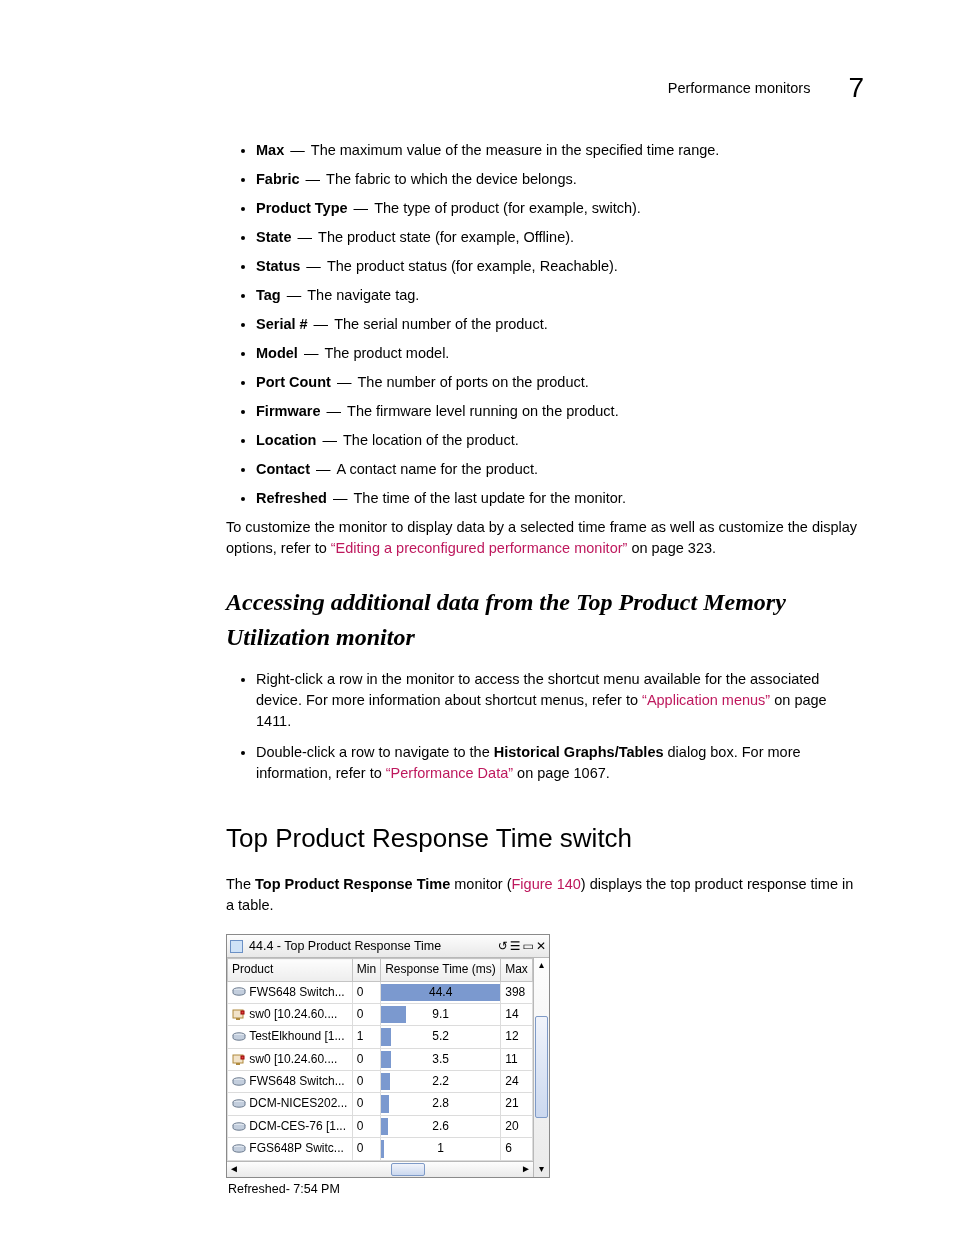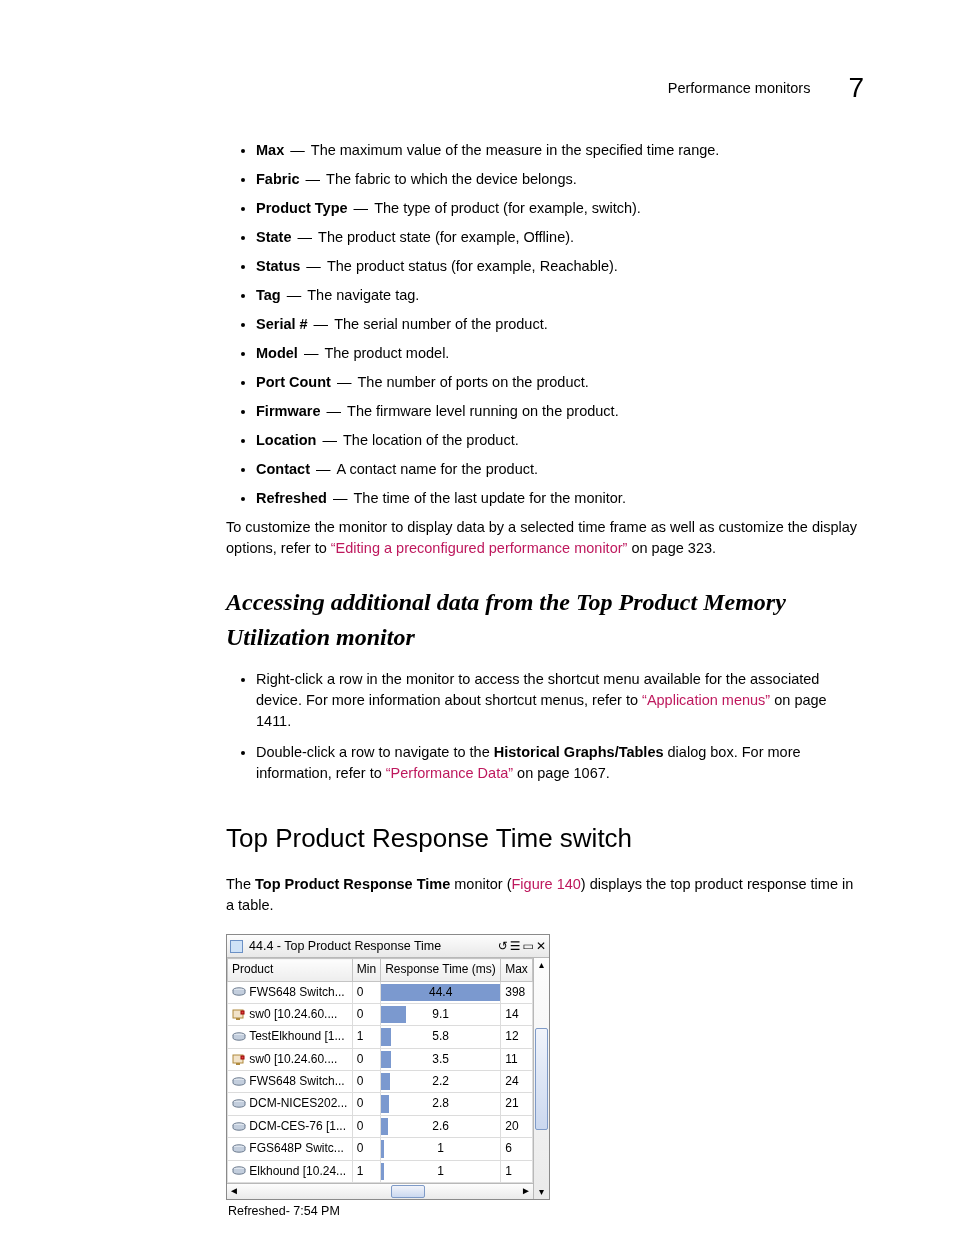--- a/index.html
+++ b/index.html
@@ -262,21 +262,21 @@
                   <td>14</td>
                 </tr>
                 <tr>
                   <td><svg class="device-icon disk-icon" viewBox="0 0 14 10">
                       <ellipse cx="7" cy="3" rx="6" ry="2.2" fill="#dfe6ef" stroke="#6b7a8e"></ellipse>
                       <path d="M1 3 v3 a6 2.2 0 0 0 12 0 v-3" fill="#c3cedd" stroke="#6b7a8e"></path>
                     </svg> <span>TestElkhound [1...</span></td>
                   <td>1</td>
                   <td class="bar-cell">
                     <span class="bar-bg" style="width:8.333333333333334%"></span>
-                    <span class="bar-label">5.8</span>
+                    <span class="bar-label">5.2</span>
                   </td>
                   <td>12</td>
                 </tr>
                 <tr>
                   <td><svg class="device-icon host-icon" viewBox="0 0 14 12">
                       <rect x="1" y="1" width="10" height="8" fill="#f2e3c9" stroke="#b08a3d"></rect>
                       <rect x="4" y="9" width="4" height="2" fill="#b08a3d"></rect>
                       <rect x="9" y="2" width="3" height="3" fill="#d44" stroke="#900"></rect>
                     </svg> <span>sw0 [10.24.60....</span></td>
                   <td>0</td>
@@ -326,32 +326,20 @@
                   <td><svg class="device-icon disk-icon" viewBox="0 0 14 10">
                       <ellipse cx="7" cy="3" rx="6" ry="2.2" fill="#dfe6ef" stroke="#6b7a8e"></ellipse>
                       <path d="M1 3 v3 a6 2.2 0 0 0 12 0 v-3" fill="#c3cedd" stroke="#6b7a8e"></path>
                     </svg> <span>FGS648P Switc...</span></td>
                   <td>0</td>
                   <td class="bar-cell">
                     <span class="bar-bg" style="width:2.2522522522522523%"></span>
                     <span class="bar-label">1</span>
                   </td>
                   <td>6</td>
-                </tr>
-                <tr>
-                  <td><svg class="device-icon disk-icon" viewBox="0 0 14 10">
-                      <ellipse cx="7" cy="3" rx="6" ry="2.2" fill="#dfe6ef" stroke="#6b7a8e"></ellipse>
-                      <path d="M1 3 v3 a6 2.2 0 0 0 12 0 v-3" fill="#c3cedd" stroke="#6b7a8e"></path>
-                    </svg> <span>Elkhound [10.24...</span></td>
-                  <td>1</td>
-                  <td class="bar-cell">
-                    <span class="bar-bg" style="width:2.2522522522522523%"></span>
-                    <span class="bar-label">1</span>
-                  </td>
-                  <td>1</td>
                 </tr>
               </tbody>
           </table>
           <div class="h-scroll">
             <span class="arrow">◄</span>
             <span class="h-thumb"></span>
             <span style="flex:1"></span>
             <span class="arrow">►</span>
           </div>
         </div>

